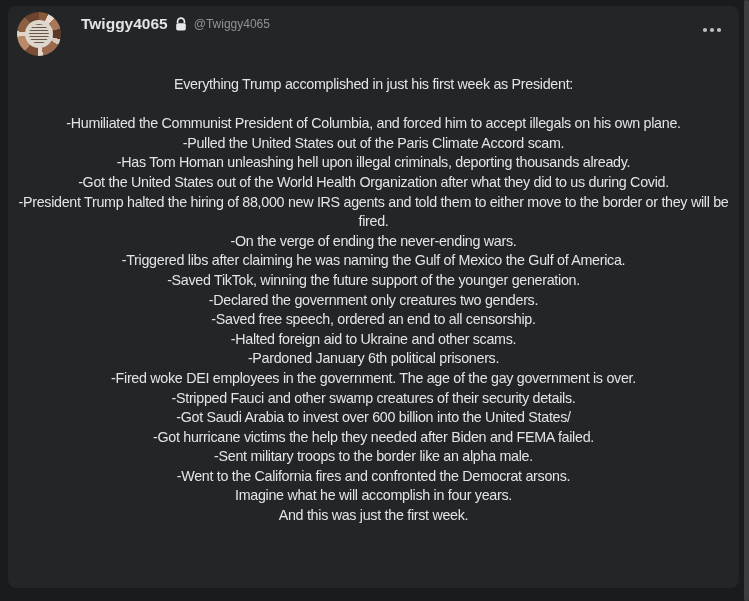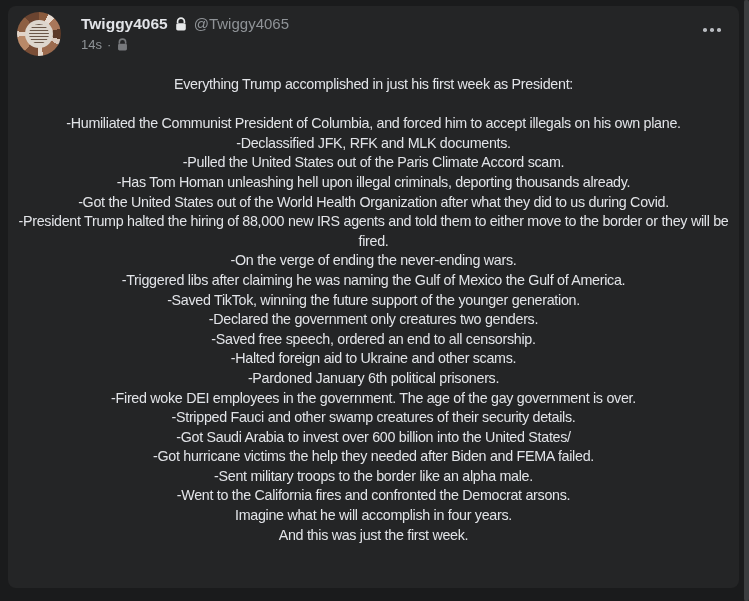--- a/index.html
+++ b/index.html
@@ -35,21 +35,21 @@
   .avatar::after{
     content:"";position:absolute;inset:8px;border-radius:50%;
     background:
       repeating-linear-gradient(180deg, rgba(86,64,48,0.85) 0 1px, transparent 1px 3px) content-box,
       #ddd6cd;
     padding:4px;
   }
   .header-text{margin-left:64px;padding-top:2px;}
   .name-row{display:flex;align-items:center;gap:6px;line-height:20px;}
   .author{font-weight:bold;font-size:15.5px;color:var(--text-primary);cursor:pointer;}
-  .handle{font-size:15px;color:var(--text-secondary);cursor:pointer;}
+  .handle{font-size:12px;color:var(--text-secondary);cursor:pointer;}
   .meta-row{display:flex;align-items:center;gap:5px;margin-top:3px;line-height:15px;}
   .timestamp{font-size:13px;color:var(--text-secondary);cursor:pointer;}
   .sep{font-size:13px;color:var(--text-secondary);}
   .lock-svg{display:block;}
   .menu{
     position:absolute;right:14px;top:18px;display:flex;gap:3.5px;align-items:center;
     padding:4px;cursor:pointer;
   }
   .menu .dot{width:3.6px;height:3.6px;border-radius:50%;background:#b8bbbf;}
   
@@ -73,42 +73,31 @@
       <div class="name-row">
         <span class="author">Twiggy4065</span>
         <span>
           <svg class="lock-svg" width="14" height="15" viewBox="0 0 14 15">
             <path d="M3.6 6.2 V4.6 a3.4 3.4 0 0 1 6.8 0 V6.2" fill="none" stroke="#e7e9ea" stroke-width="1.7"></path>
             <rect x="2.2" y="6.2" width="9.6" height="7.2" rx="1.6" fill="#e7e9ea"></rect>
           </svg>
         </span>
         <span class="handle">@Twiggy4065</span>
       </div>
-      <div class="meta-row">
-        <span class="timestamp">14s</span>
-        <span class="sep">·</span>
-        <span>
-          <svg class="lock-svg" width="13" height="14" viewBox="0 0 14 15">
-            <path d="M3.6 6.2 V4.6 a3.4 3.4 0 0 1 6.8 0 V6.2" fill="none" stroke="#77797c" stroke-width="1.7"></path>
-            <rect x="2.2" y="6.2" width="9.6" height="7.2" rx="1.6" fill="#77797c"></rect>
-          </svg>
-        </span>
-      </div>
     </div>
     <div class="menu">
       <span class="dot"></span>
       <span class="dot"></span>
       <span class="dot"></span>
     </div>
   </div>
   <div class="body">
       <div class="line">Everything Trump accomplished in just his first week as President:</div>
       <div class="line"></div>
       <div class="line">-Humiliated the Communist President of Columbia, and forced him to accept illegals on his own plane.</div>
-      <div class="line">-Declassified JFK, RFK and MLK documents.</div>
       <div class="line">-Pulled the United States out of the Paris Climate Accord scam.</div>
       <div class="line">-Has Tom Homan unleashing hell upon illegal criminals, deporting thousands already.</div>
       <div class="line">-Got the United States out of the World Health Organization after what they did to us during Covid.</div>
       <div class="line">-President Trump halted the hiring of 88,000 new IRS agents and told them to either move to the border or they will be fired.</div>
       <div class="line">-On the verge of ending the never-ending wars.</div>
       <div class="line">-Triggered libs after claiming he was naming the Gulf of Mexico the Gulf of America.</div>
       <div class="line">-Saved TikTok, winning the future support of the younger generation.</div>
       <div class="line">-Declared the government only creatures two genders.</div>
       <div class="line">-Saved free speech, ordered an end to all censorship.</div>
       <div class="line">-Halted foreign aid to Ukraine and other scams.</div>

